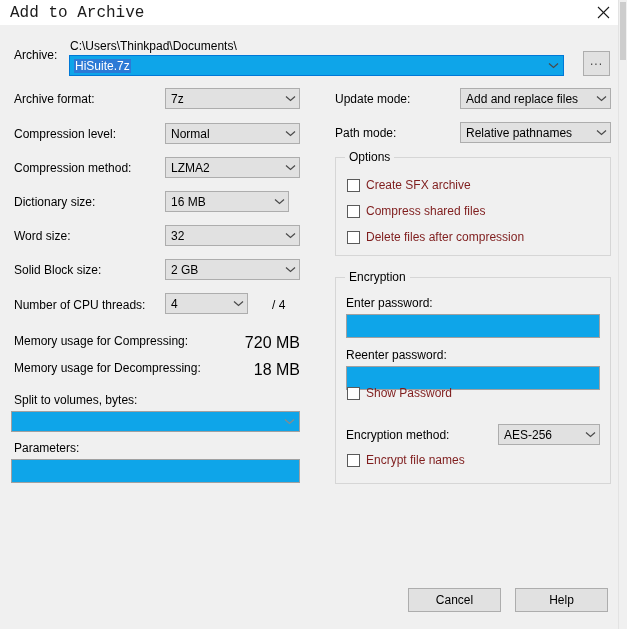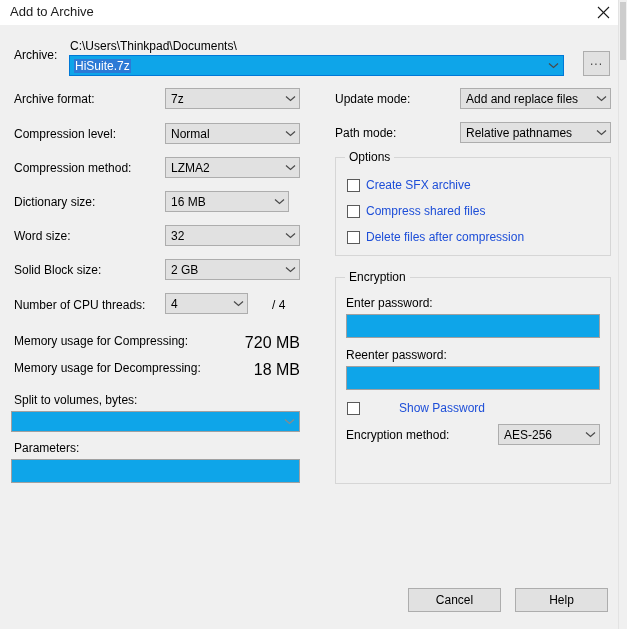--- a/index.html
+++ b/index.html
@@ -27,23 +27,24 @@
   .titlebar {
     position: absolute;
     left: 0; top: 0;
     width: 627px; height: 25px;
     background: #ffffff;
     border-bottom: 1px solid #ffffff;
   }
   .title-text {
     position: absolute;
     left: 10px; top: 4px;
-    font-size: 13px;
+    font-size: 16px;
     color: #1b1b1b;
     white-space: nowrap;
+    font-family: Liberation Mono, monospace;
   }
   .close-btn {
     position: absolute;
     right: 7px; top: 0;
     width: 34px; height: 25px;
     display: flex; align-items: center; justify-content: center;
     cursor: default;
   }
   .close-btn svg { display: block; }
 
@@ -171,21 +172,21 @@
     cursor: default;
     white-space: nowrap;
   }
   .cb-box {
     width: 13px; height: 13px;
     background: #ffffff;
     border: 1px solid #5a5a5a;
     margin-right: 6px;
     flex: 0 0 auto;
   }
-  .cb-label { font-size: 12px; color: #1d4ed8; }
+  .cb-label { font-size: 12px; color: #7f1d1d; }
 
   
   .btn {
     position: absolute;
     height: 24px;
     background: #e1e1e1;
     border: 1px solid #adadad;
     display: flex;
     align-items: center;
     justify-content: center;
@@ -368,32 +369,36 @@
   <div class="lbl" style="left:346px; top:296px;">Enter password:</div>
   <div class="field" style="left:346px; top:314px; width:254px; height:24px;">
     <div class="field-text"></div>
   </div>
 
   <div class="lbl" style="left:346px; top:348px;">Reenter password:</div>
   <div class="field" style="left:346px; top:366px; width:254px; height:24px;">
     <div class="field-text"></div>
   </div>
 
-  <div class="cb-row" style="left:347px; top:401px;gap:33px;">
+  <div class="cb-row" style="left:347px; top:386px;">
     <span class="cb-box"></span>
     <span class="cb-label">Show Password</span>
   </div>
 
   <div class="lbl" style="left:346px; top:428px;">Encryption method:</div>
   <div class="combo" style="left:498px; top:424px; width:102px;">
     <div class="combo-text">AES-256</div>
     <div class="chev">
       <svg width="11" height="7" viewBox="0 0 11 7">
           <polyline points="1,1.5 5.5,5.5 10,1.5" fill="none" stroke="#4a4a4a" stroke-width="1.2"></polyline>
         </svg>
     </div>
   </div>
 
+  <div class="cb-row" style="left:347px; top:453px;">
+    <span class="cb-box"></span>
+    <span class="cb-label">Encrypt file names</span>
+  </div>
 
   <div class="btn" style="left:408px; top:588px; width:93px;">Cancel</div>
   <div class="btn" style="left:515px; top:588px; width:93px;">Help</div>
 
 </div>
 
 </body></html>

